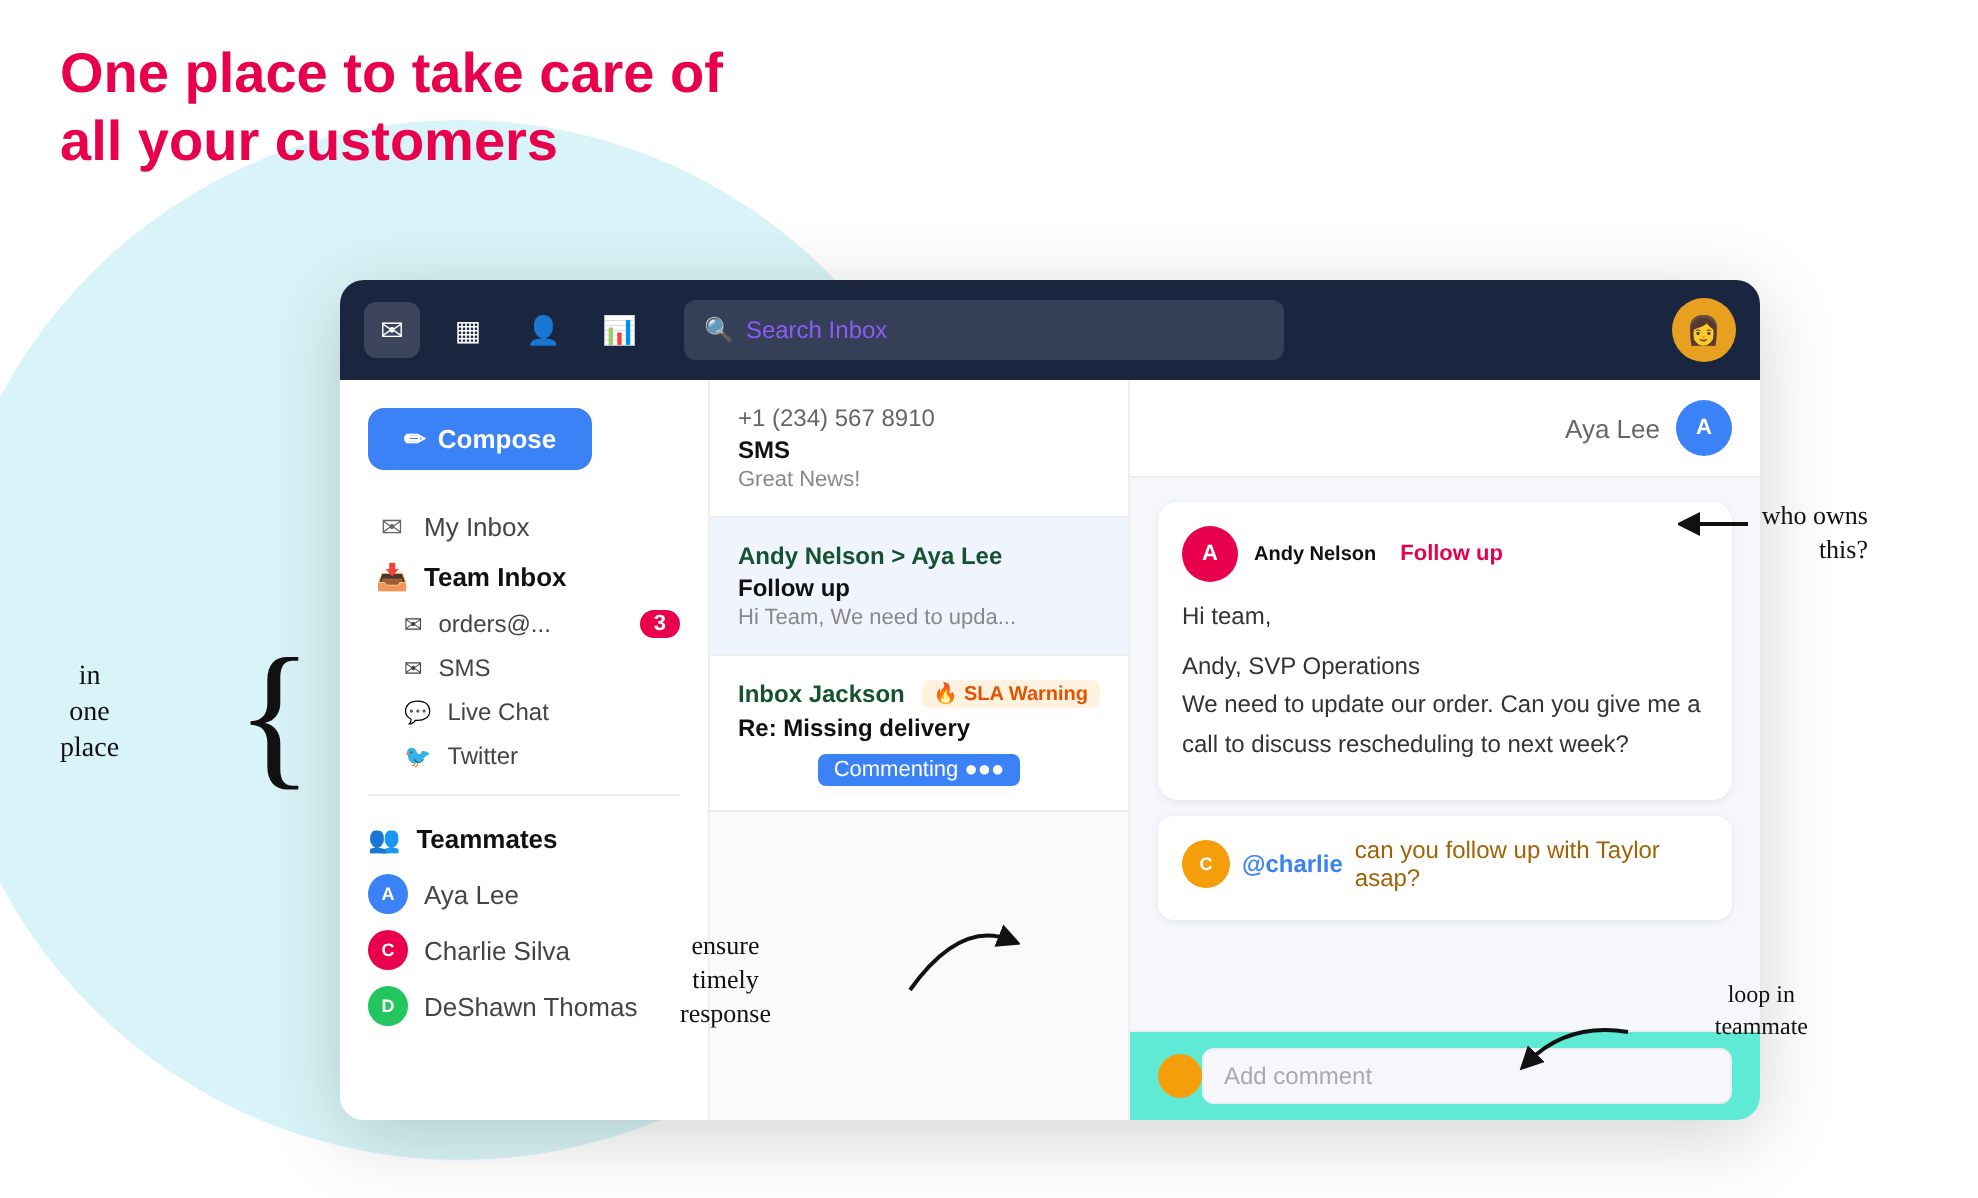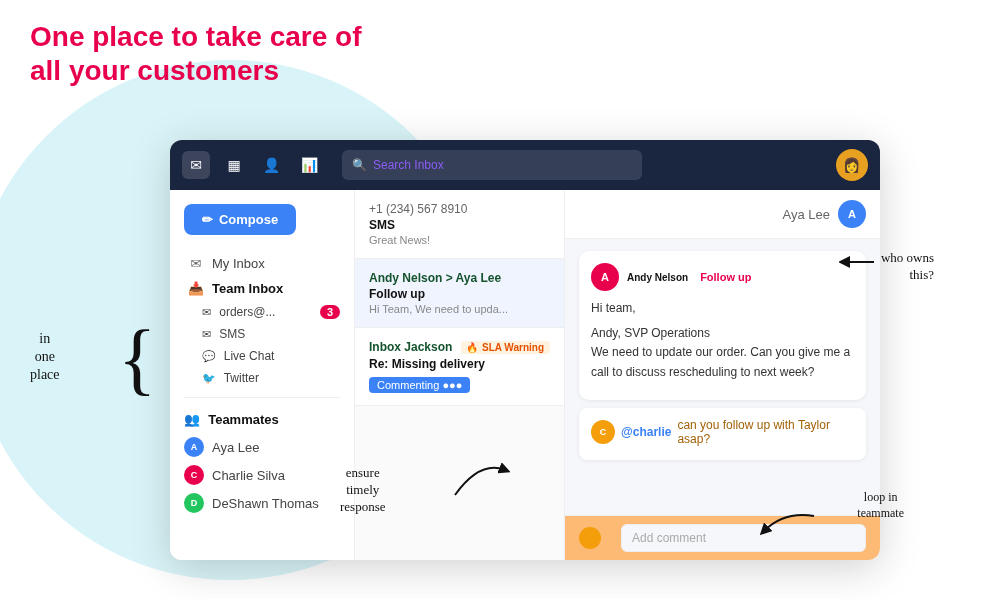--- a/index.html
+++ b/index.html
@@ -470,27 +470,27 @@
       flex: 1;
       background: #f5f7fa;
       border: 1px solid #eee;
       border-radius: 6px;
       padding: 6px 10px;
       font-size: 12px;
       color: #aaa;
     }
 
     .bottom-comment {
-      background: #fdba74;
+      background: #5eead4;
       border-top: 1px solid #eee;
       padding: 8px 14px;
       margin-top: auto;
       display: flex;
       align-items: center;
-      gap: 20px;
+      gap: 0;
     }
 
     
     .loop-arrow {
       position: absolute;
       right: 155px;
       top: 506px;
       z-index: 20;
     }
   </style>
@@ -594,21 +594,21 @@
         <div class="preview-subject">Follow up</div>
         <div class="preview-snippet">Hi Team, We need to upda...</div>
       </div>
 
       <div class="message-preview">
         <div style="display:flex; align-items:center; justify-content:space-between; margin-bottom:3px;">
           <div class="preview-sender" style="margin:0;">Inbox Jackson</div>
           <span class="sla-warning">🔥 SLA Warning</span>
         </div>
         <div class="preview-subject">Re: Missing delivery</div>
-        <div style="margin-top:4px;">
+        <div style="margin-top:4px;text-align:center;">
           <span class="commenting-badge">Commenting ●●●</span>
         </div>
       </div>
     </div>
 
     <div class="right-panel">
 
       <div class="conversation-header">
         <span class="assignee-label">Aya Lee</span>
         <div class="assignee-avatar">A</div>

